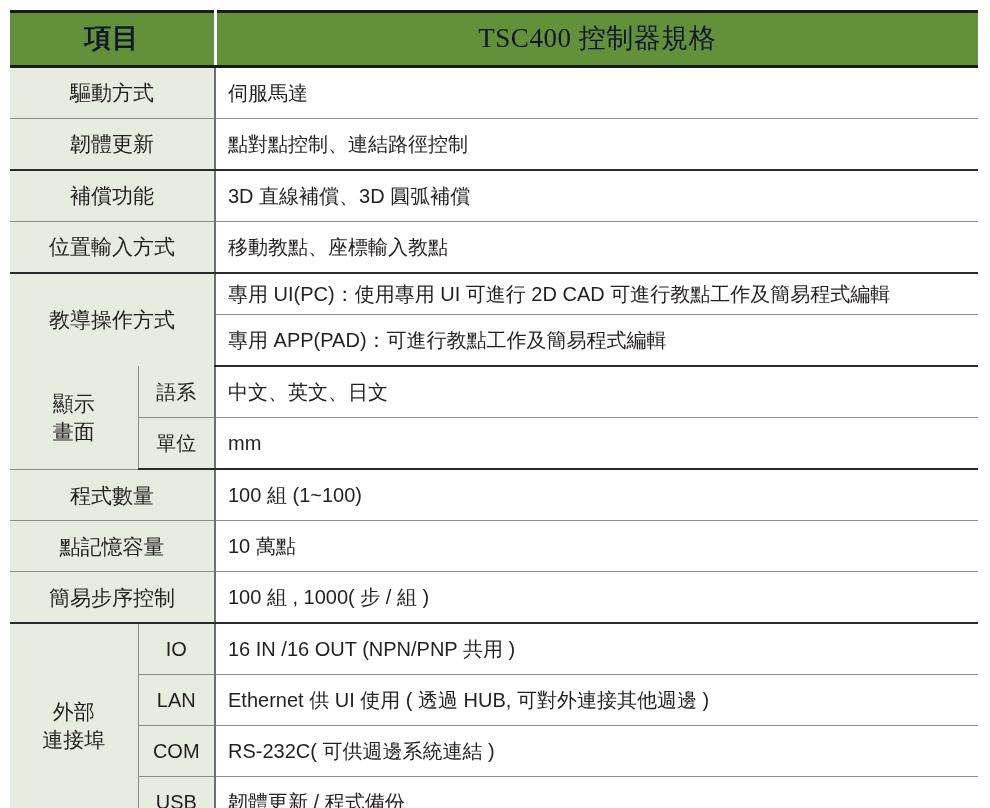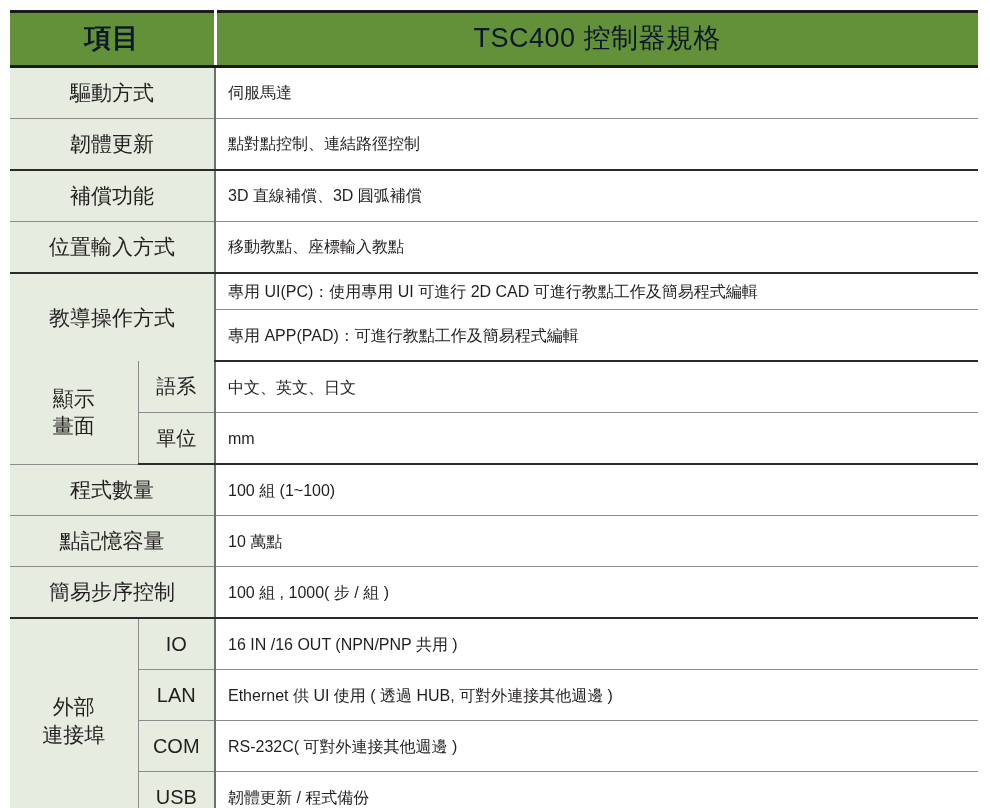--- a/index.html
+++ b/index.html
@@ -44,25 +44,26 @@
     padding: 7px 0 9px 0;
     border-top: 3px solid #1a1a1a;
     border-bottom: 3px solid #1a1a1a;
     letter-spacing: 0.5px;
   }
   thead th.head-item {
     border-right: 3px solid #ffffff;
   }
   thead th.head-spec {
     font-weight: normal;
+    font-family: Liberation Serif, serif;
   }
 
   
   tbody td {
-    font-size: 16px;
+    font-size: 20px;
     vertical-align: middle;
     line-height: 1.32;
     border-bottom: 1px solid #8c8c8c;
   }
 
   td.label {
     background: #e7ece0;
     text-align: center;
     padding: 6px 12px;
     font-size: 21px;
@@ -168,21 +169,21 @@
 連接埠</td>
         <td class="sublabel">IO</td>
         <td class="value">16 IN /16 OUT (NPN/PNP 共用 )</td>
       </tr>
       <tr class="row-tall">
         <td class="sublabel">LAN</td>
         <td class="value">Ethernet 供 UI 使用 ( 透過 HUB, 可對外連接其他週邊 )</td>
       </tr>
       <tr class="row-tall">
         <td class="sublabel">COM</td>
-        <td class="value">RS-232C( 可對外連接其他週邊 )</td>
+        <td class="value">RS-232C( 可供週邊系統連結 )</td>
       </tr>
       <tr class="row-tall sep-strong">
         <td class="sublabel">USB</td>
         <td class="value">韌體更新 / 程式備份</td>
       </tr>
 
     </tbody>
   </table>
 </div>
 

